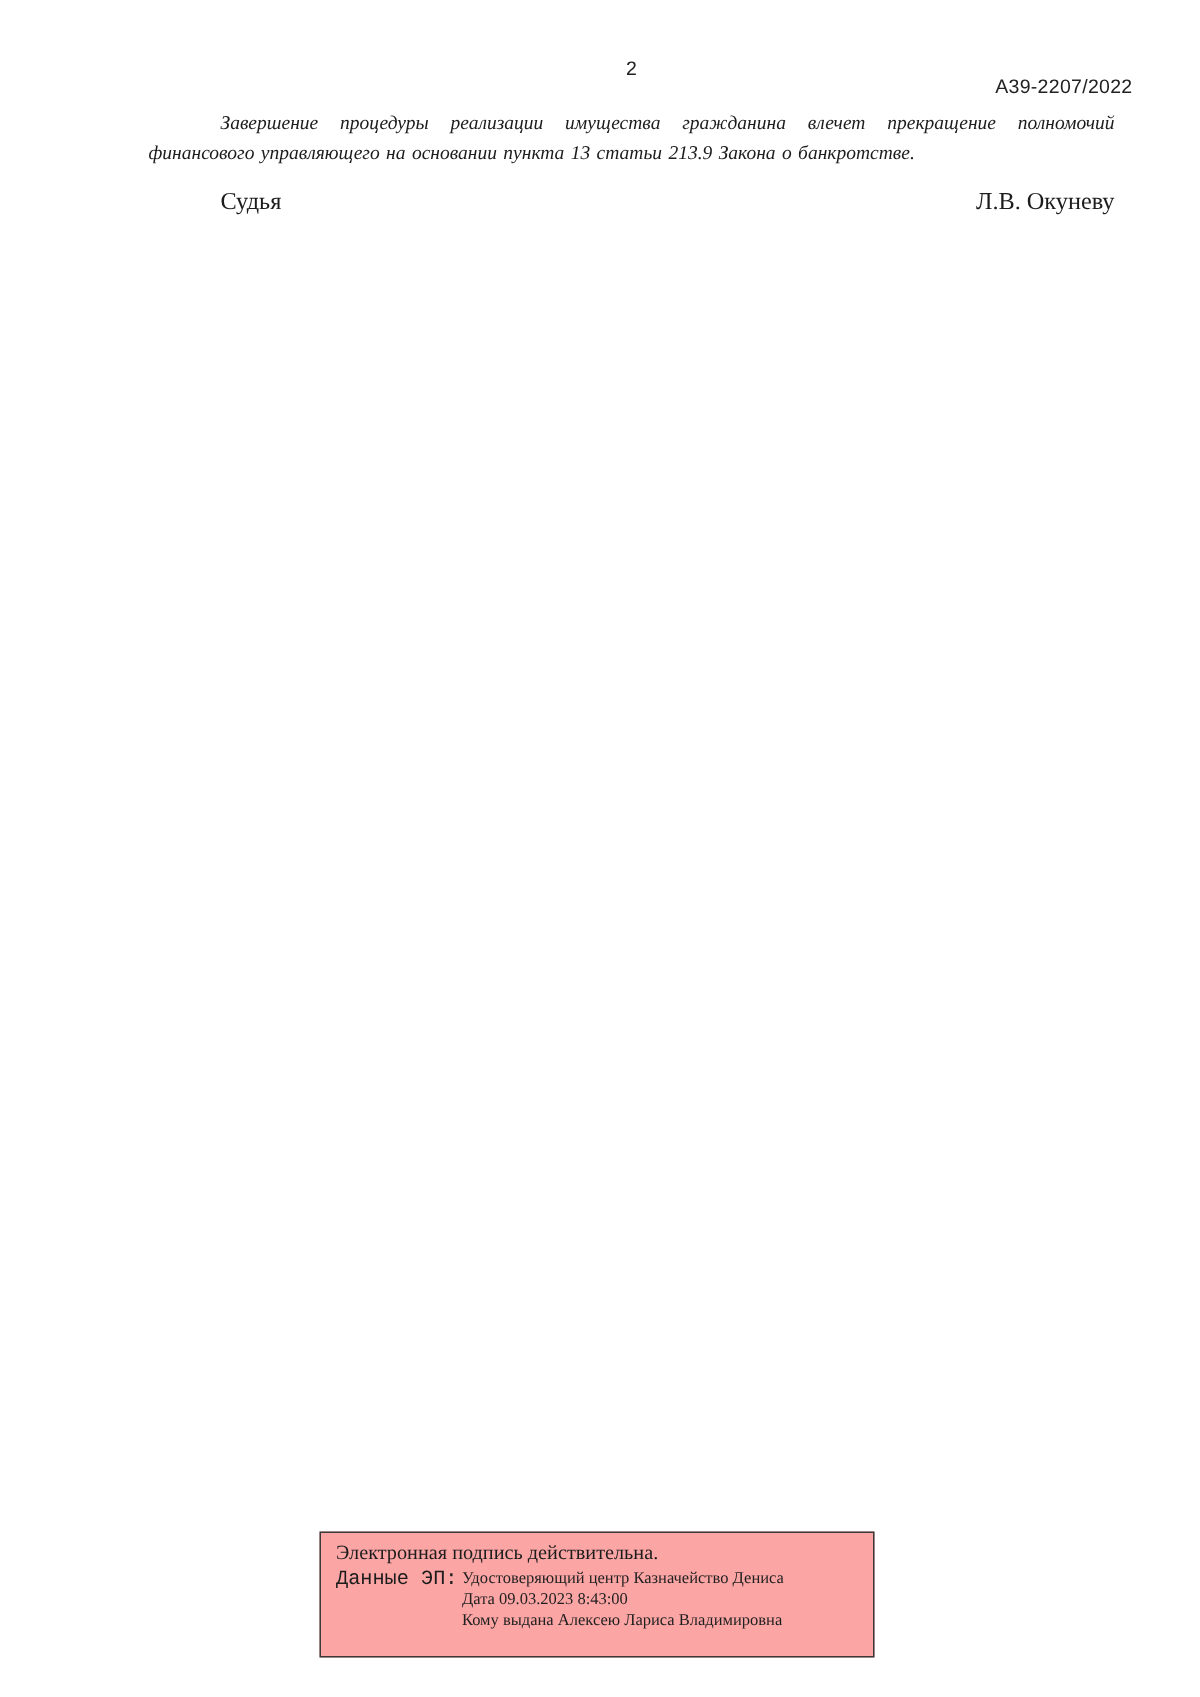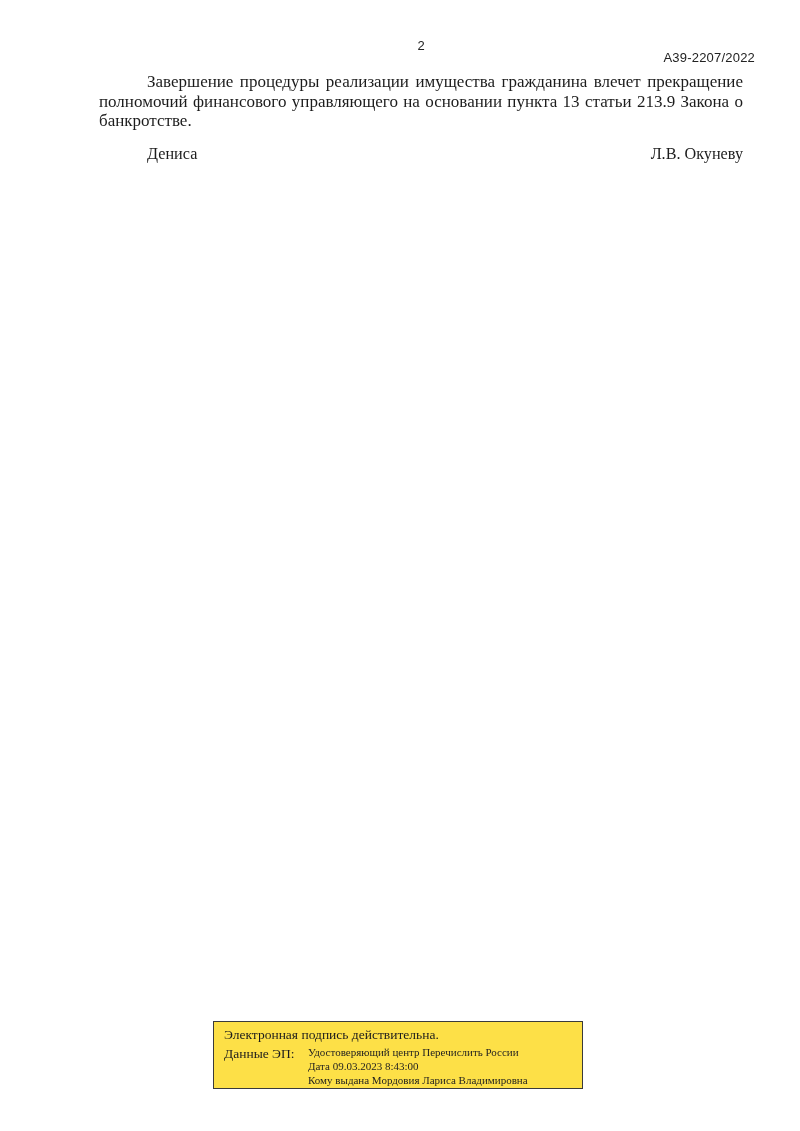--- a/index.html
+++ b/index.html
@@ -41,58 +41,60 @@
     top: 12px;
     letter-spacing: 0.2px;
   }
   .body-text {
     margin-top: 16px;
   }
   .para {
     margin: 0;
     text-align: justify;
     text-indent: 48px;
-    font-size: 17px;
+    font-size: 13px;
     line-height: 19.7px;
     word-spacing: 1px;
+    font-style: italic;
   }
   .sign-row {
     display: flex;
     justify-content: space-between;
     align-items: baseline;
     margin-top: 14px;
     padding-left: 48px;
     font-size: 16.2px;
     line-height: 19.7px;
   }
   .stamp {
     position: absolute;
     left: 213px;
     top: 1021px;
     width: 370px;
-    height: 68px;
+    height: 84px;
     box-sizing: border-box;
     border: 1.5px solid #3a3a3a;
     padding: 5px 6px 0 10px;
-    background: #fde047;
+    background: #fca5a5;
   }
   .stamp-validity {
     font-size: 13.5px;
     line-height: 16px;
     color: #1c1c1c;
   }
   .stamp-row {
     display: flex;
     align-items: flex-start;
     margin-top: 3px;
   }
   .stamp-label {
     flex: 0 0 84px;
     font-size: 13.5px;
     line-height: 15px;
+    font-family: Liberation Mono, monospace;
   }
   .stamp-details {
     font-size: 11px;
     line-height: 13.8px;
     color: #1f1f1f;
   }
   .stamp-details div {
     white-space: nowrap;
   }
 </style>
@@ -106,31 +108,31 @@
     <div class="doc-header">
       <span class="page-num">2</span>
       <span class="case-num">А39-2207/2022</span>
     </div>
 
     <div class="body-text">
       <p class="para">Завершение процедуры реализации имущества гражданина влечет прекращение полномочий финансового управляющего на основании пункта 13 статьи 213.9 Закона о банкротстве.</p>
     </div>
 
     <div class="sign-row">
-      <span>Дениса</span>
+      <span>Судья</span>
       <span>Л.В. Окуневу</span>
     </div>
 
   </div>
 
   <div class="stamp">
     <div class="stamp-validity">Электронная подпись действительна.</div>
     <div class="stamp-row">
       <div class="stamp-label">Данные ЭП:</div>
       <div class="stamp-details">
-        <div>Удостоверяющий центр Перечислить России</div>
+        <div>Удостоверяющий центр Казначейство Дениса</div>
         <div>Дата 09.03.2023 8:43:00</div>
-        <div>Кому выдана Мордовия Лариса Владимировна</div>
+        <div>Кому выдана Алексею Лариса Владимировна</div>
       </div>
     </div>
   </div>
 
 </div>
 
 </body></html>

